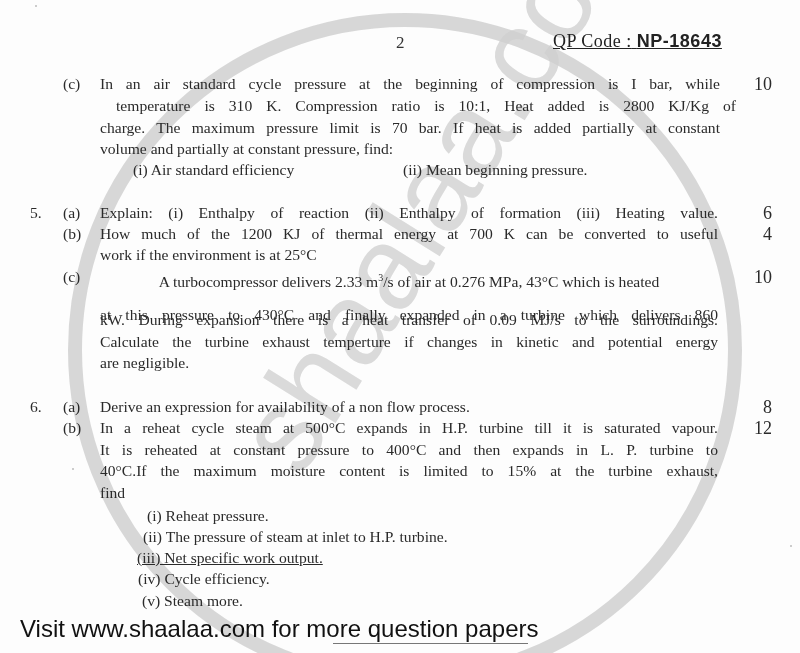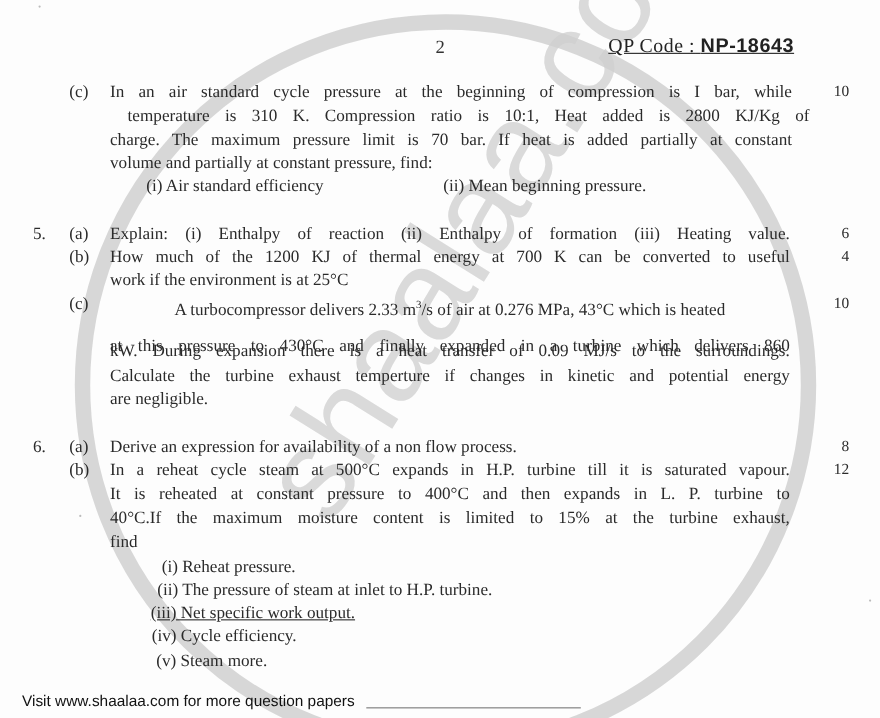--- a/index.html
+++ b/index.html
@@ -70,39 +70,38 @@
       color: #2a2a2a;
     }
     .label {
       position: absolute;
       font-size: 15.6px;
       line-height: 18px;
       color: #2a2a2a;
     }
     .marks {
       position: absolute;
-      font-size: 14px;
+      font-size: 18px;
       line-height: 18px;
       color: #2a2a2a;
       text-align: right;
       width: 30px;
     }
     .justify {
       text-align: justify;
       text-align-last: justify;
     }
     sup { font-size: 10px; line-height: 0; }
     .footer-link {
       position: absolute;
       left: 20px;
       top: 615px;
       font-family: "Liberation Sans", "DejaVu Sans", sans-serif;
-      font-size: 14px;
+      font-size: 24px;
       color: #111;
-      margin-top: 14px;
     }
     .footer-rule {
       position: absolute;
       left: 333px;
       top: 643px;
       width: 195px;
       height: 1px;
       background: #777;
     }
     .speck {

